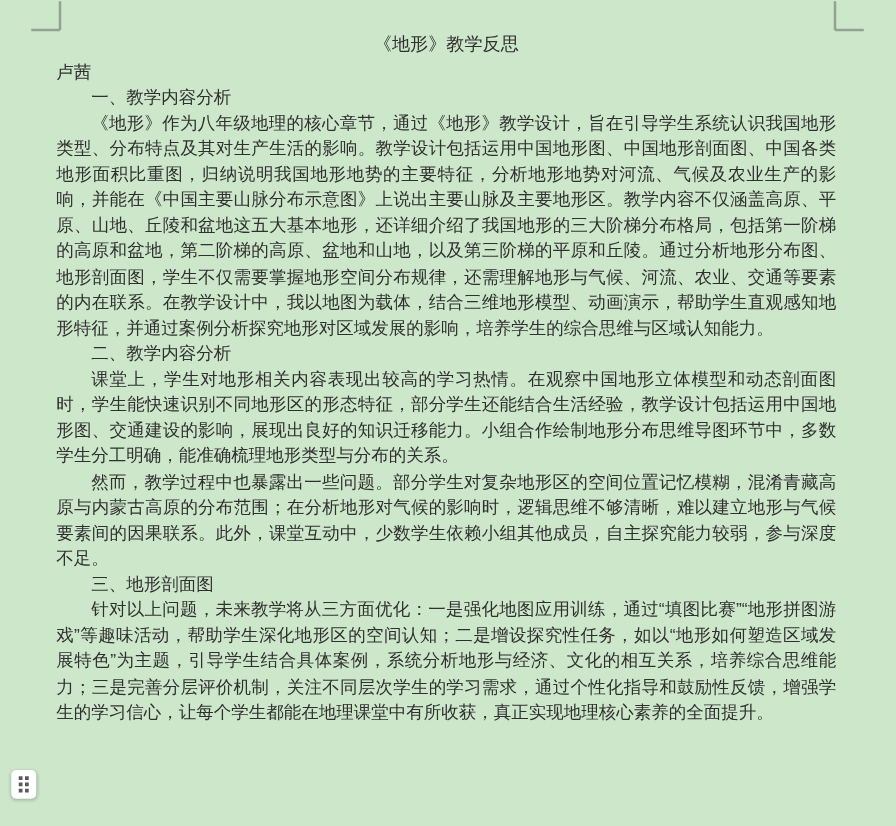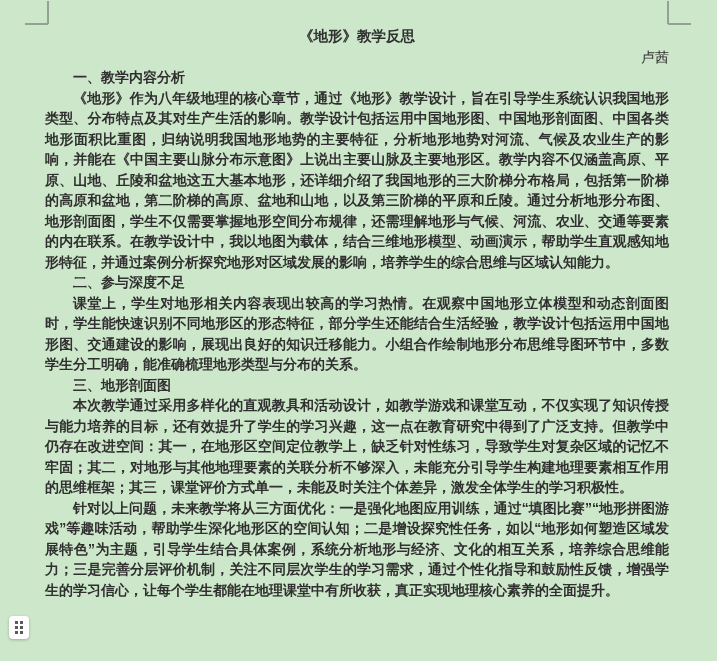--- a/index.html
+++ b/index.html
@@ -30,36 +30,35 @@
     position: absolute;
     left: 45px;
     top: 26px;
     width: 624px;
     font-size: 14px;
     line-height: 20.5px;
   }
   .doc-title {
     margin: 0;
     font-size: 14.5px;
-    font-weight: bold;
+    font-weight: normal;
     text-align: center;
     line-height: 20.5px;
   }
   .doc-author {
-    text-align: right;
+    text-align: left;
     line-height: 20.5px;
   }
   .block {
     margin: 0;
     text-align: justify;
     text-justify: inter-ideograph;
     text-indent: 2em;
     line-height: 20.5px;
     word-break: break-all;
-    font-weight: bold;
   }
   
   .drag-handle {
     position: absolute;
     left: 9px;
     top: 616px;
     width: 20px;
     height: 23px;
     background: #ffffff;
     border-radius: 4px;
@@ -84,24 +83,24 @@
 <div class="mark mark-left-h"></div>
 <div class="mark mark-right-v"></div>
 <div class="mark mark-right-h"></div>
 
 <div class="content">
   <h1 class="doc-title">《地形》教学反思</h1>
   <div class="doc-author">卢茜</div>
   <div id="blocks">
       <p class="block heading">一、教学内容分析</p>
       <p class="block paragraph">《地形》作为八年级地理的核心章节，通过《地形》教学设计，旨在引导学生系统认识我国地形类型、分布特点及其对生产生活的影响。教学设计包括运用中国地形图、中国地形剖面图、中国各类地形面积比重图，归纳说明我国地形地势的主要特征，分析地形地势对河流、气候及农业生产的影响，并能在《中国主要山脉分布示意图》上说出主要山脉及主要地形区。教学内容不仅涵盖高原、平原、山地、丘陵和盆地这五大基本地形，还详细介绍了我国地形的三大阶梯分布格局，包括第一阶梯的高原和盆地，第二阶梯的高原、盆地和山地，以及第三阶梯的平原和丘陵。通过分析地形分布图、地形剖面图，学生不仅需要掌握地形空间分布规律，还需理解地形与气候、河流、农业、交通等要素的内在联系。在教学设计中，我以地图为载体，结合三维地形模型、动画演示，帮助学生直观感知地形特征，并通过案例分析探究地形对区域发展的影响，培养学生的综合思维与区域认知能力。</p>
-      <p class="block heading">二、参与深度不足</p>
+      <p class="block heading">二、教学内容分析</p>
       <p class="block paragraph">课堂上，学生对地形相关内容表现出较高的学习热情。在观察中国地形立体模型和动态剖面图时，学生能快速识别不同地形区的形态特征，部分学生还能结合生活经验，教学设计包括运用中国地形图、交通建设的影响，展现出良好的知识迁移能力。小组合作绘制地形分布思维导图环节中，多数学生分工明确，能准确梳理地形类型与分布的关系。</p>
+      <p class="block paragraph">然而，教学过程中也暴露出一些问题。部分学生对复杂地形区的空间位置记忆模糊，混淆青藏高原与内蒙古高原的分布范围；在分析地形对气候的影响时，逻辑思维不够清晰，难以建立地形与气候要素间的因果联系。此外，课堂互动中，少数学生依赖小组其他成员，自主探究能力较弱，参与深度不足。</p>
       <p class="block heading">三、地形剖面图</p>
-      <p class="block paragraph">本次教学通过采用多样化的直观教具和活动设计，如教学游戏和课堂互动，不仅实现了知识传授与能力培养的目标，还有效提升了学生的学习兴趣，这一点在教育研究中得到了广泛支持。但教学中仍存在改进空间：其一，在地形区空间定位教学上，缺乏针对性练习，导致学生对复杂区域的记忆不牢固；其二，对地形与其他地理要素的关联分析不够深入，未能充分引导学生构建地理要素相互作用的思维框架；其三，课堂评价方式单一，未能及时关注个体差异，激发全体学生的学习积极性。</p>
       <p class="block paragraph">针对以上问题，未来教学将从三方面优化：一是强化地图应用训练，通过“填图比赛”“地形拼图游戏”等趣味活动，帮助学生深化地形区的空间认知；二是增设探究性任务，如以“地形如何塑造区域发展特色”为主题，引导学生结合具体案例，系统分析地形与经济、文化的相互关系，培养综合思维能力；三是完善分层评价机制，关注不同层次学生的学习需求，通过个性化指导和鼓励性反馈，增强学生的学习信心，让每个学生都能在地理课堂中有所收获，真正实现地理核心素养的全面提升。</p>
     </div>
 </div>
 
 <div class="drag-handle">
   <span class="dot"></span>
   <span class="dot"></span>
   <span class="dot"></span>
   <span class="dot"></span>
   <span class="dot"></span>

